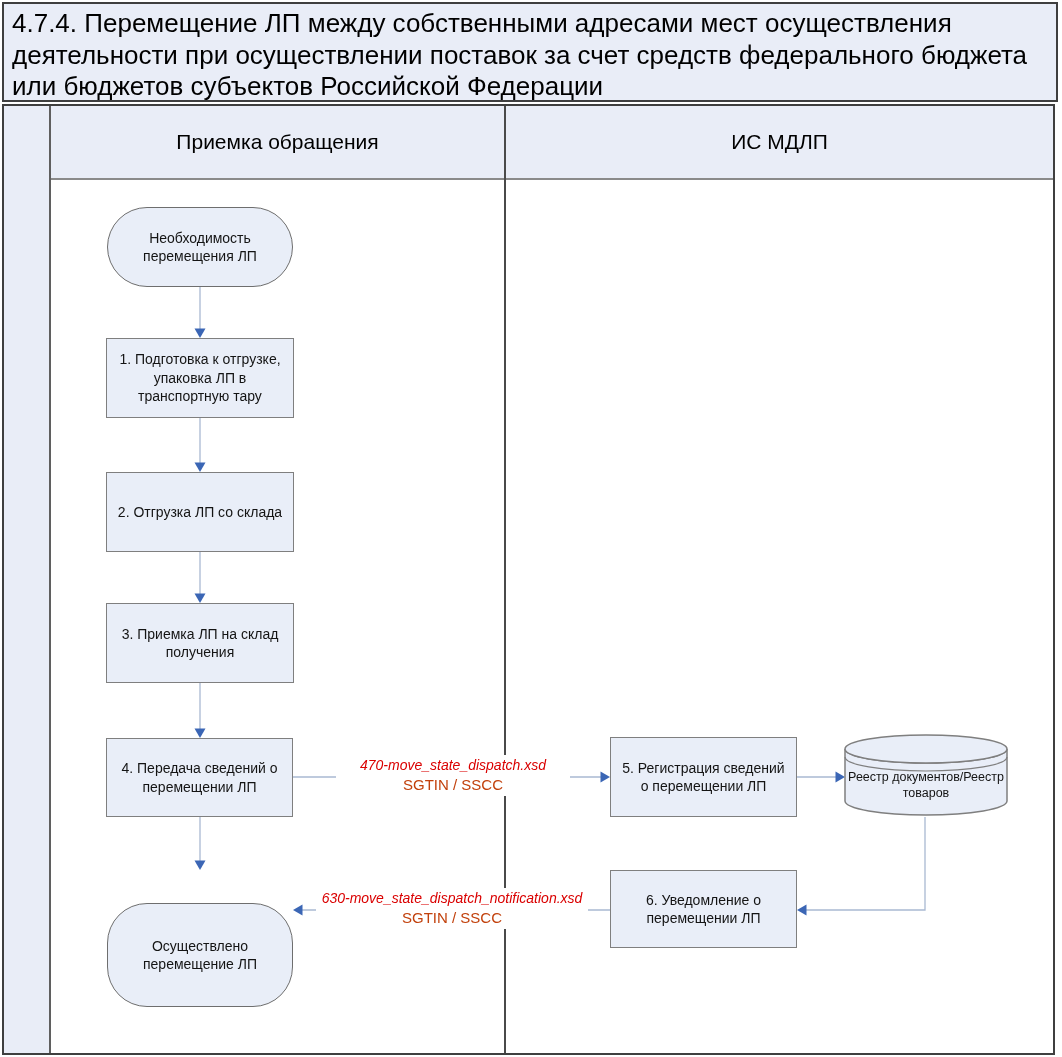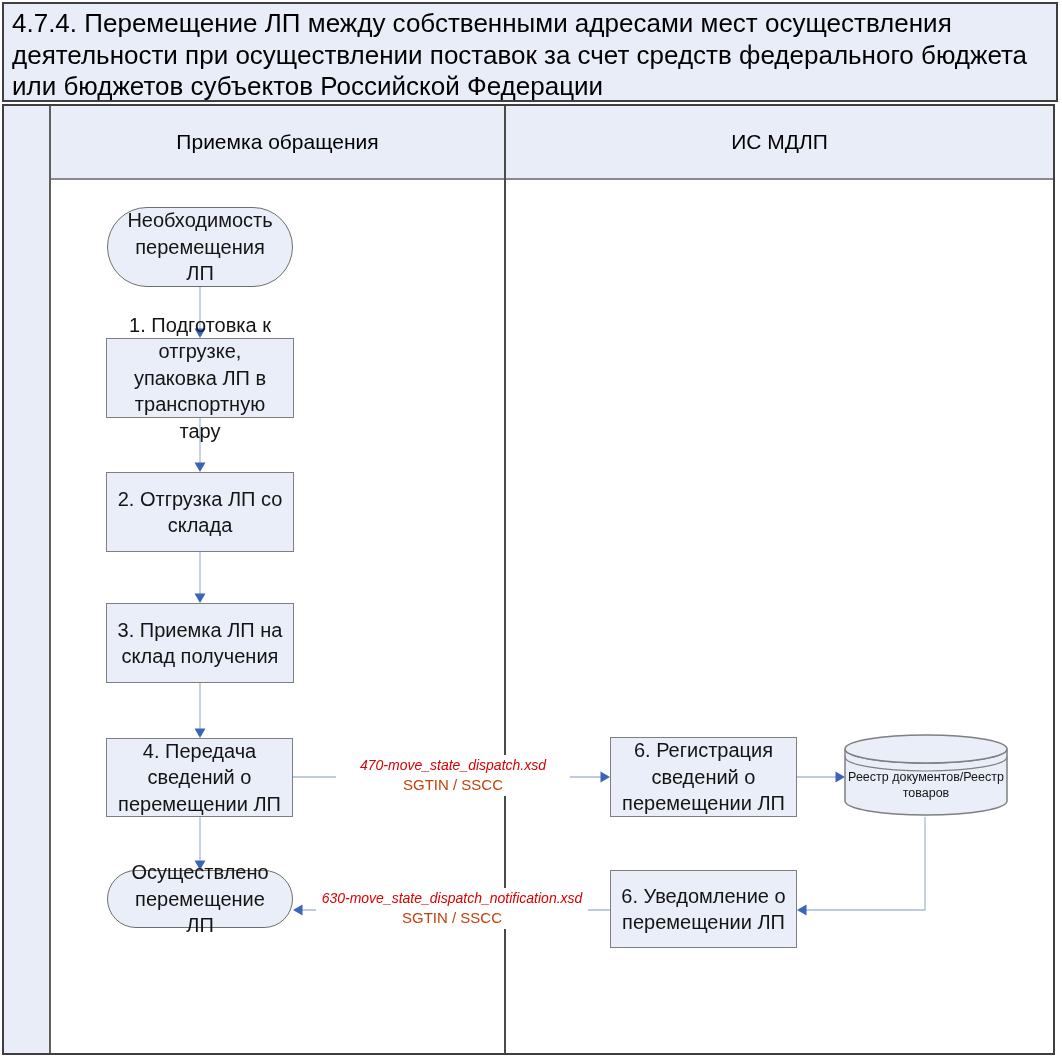--- a/index.html
+++ b/index.html
@@ -93,34 +93,34 @@
   svg.flows polygon { fill: var(--arrow-head); }
 
   .node {
     position: absolute;
     background: var(--node-fill);
     border: 1.5px solid var(--node-border);
     display: flex;
     align-items: center;
     justify-content: center;
     text-align: center;
-    font-size: 20px;
+    font-size: 14px;
     line-height: 1.32;
     padding: 3px 8px;
     z-index: 4;
   }
   .node.terminal { border-radius: 40px; border-color: #6e6e6e; padding: 3px 22px; }
   .n-start { left: 107px; top: 207px; width: 186px; height: 80px; }
   .n-step1 { left: 106px; top: 338px; width: 188px; height: 80px; }
   .n-step2 { left: 106px; top: 472px; width: 188px; height: 80px; }
   .n-step3 { left: 106px; top: 603px; width: 188px; height: 80px; }
   .n-step4 { left: 106px; top: 738px; width: 187px; height: 79px; }
   .n-step5 { left: 610px; top: 737px; width: 187px; height: 80px; }
   .n-step6 { left: 610px; top: 870px; width: 187px; height: 78px; }
-  .n-end   { left: 107px; top: 870px; width: 186px; height: 58px; }
+  .n-end   { left: 107px; top: 903px; width: 186px; height: 104px; }
 
   .cylinder-wrap {
     position: absolute;
     left: 843px; top: 733px;
     width: 166px; height: 84px;
     z-index: 4;
   }
   .cylinder-wrap svg { display: block; }
   .cyl-shape { fill: var(--node-fill); stroke: var(--node-border); stroke-width: 1.5; }
   .cyl-rim   { fill: none; stroke: var(--node-border); stroke-width: 1.2; }
@@ -196,21 +196,21 @@
 
     <line x1="610" y1="910" x2="302" y2="910"></line>
     <polygon points="302.5,904.5 302.5,915.5 293,910"></polygon>
   </svg>
 
   <div class="node terminal n-start">Необходимость перемещения ЛП</div>
   <div class="node n-step1">1. Подготовка к отгрузке, упаковка ЛП в транспортную тару</div>
   <div class="node n-step2">2. Отгрузка ЛП со склада</div>
   <div class="node n-step3">3. Приемка ЛП на склад получения</div>
   <div class="node n-step4">4. Передача сведений о перемещении ЛП</div>
-  <div class="node n-step5">6. Регистрация сведений о перемещении ЛП</div>
+  <div class="node n-step5">5. Регистрация сведений о перемещении ЛП</div>
   <div class="node n-step6">6. Уведомление о перемещении ЛП</div>
   <div class="node terminal n-end">Осуществлено перемещение ЛП</div>
 
   <div class="cylinder-wrap">
     <svg width="166" height="84" viewBox="0 0 166 84" aria-hidden="true">
       <path class="cyl-shape" d="M2,16 L2,68 A81,14 0 0 0 164,68 L164,16 A81,14 0 0 1 2,16 Z"></path>
       <ellipse class="cyl-shape" cx="83" cy="16" rx="81" ry="14"></ellipse>
       <path class="cyl-rim" d="M2,24 A81,14 0 0 0 164,24"></path>
     </svg>
     <div class="cylinder-label">Реестр документов/Реестр товаров</div>

